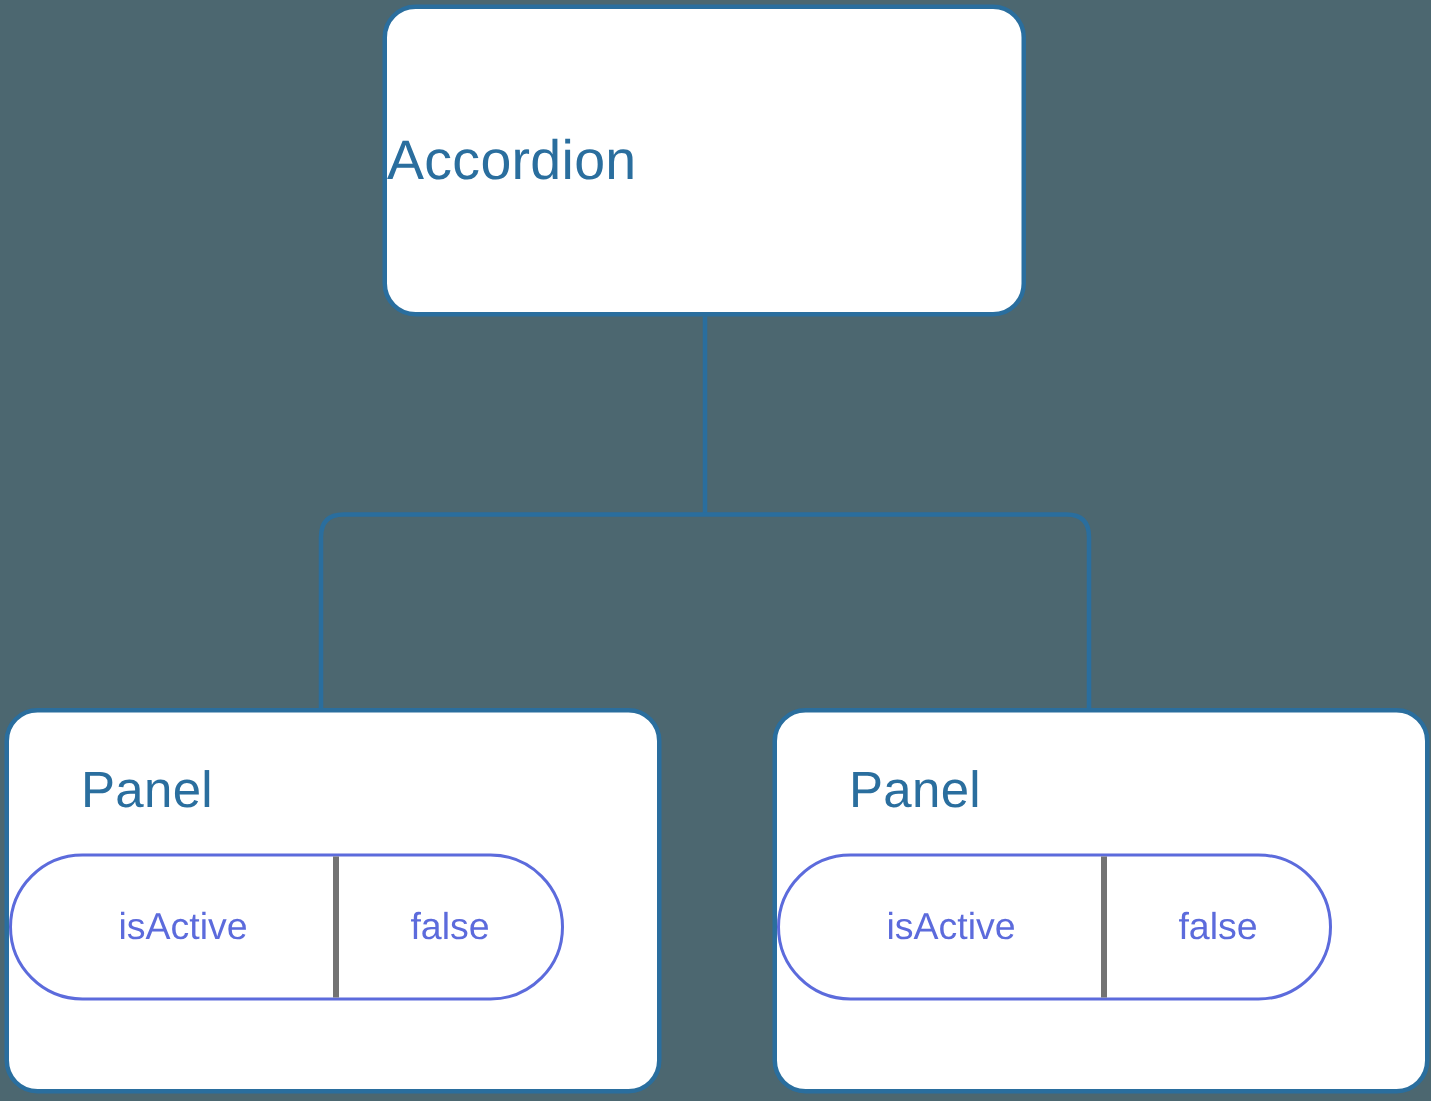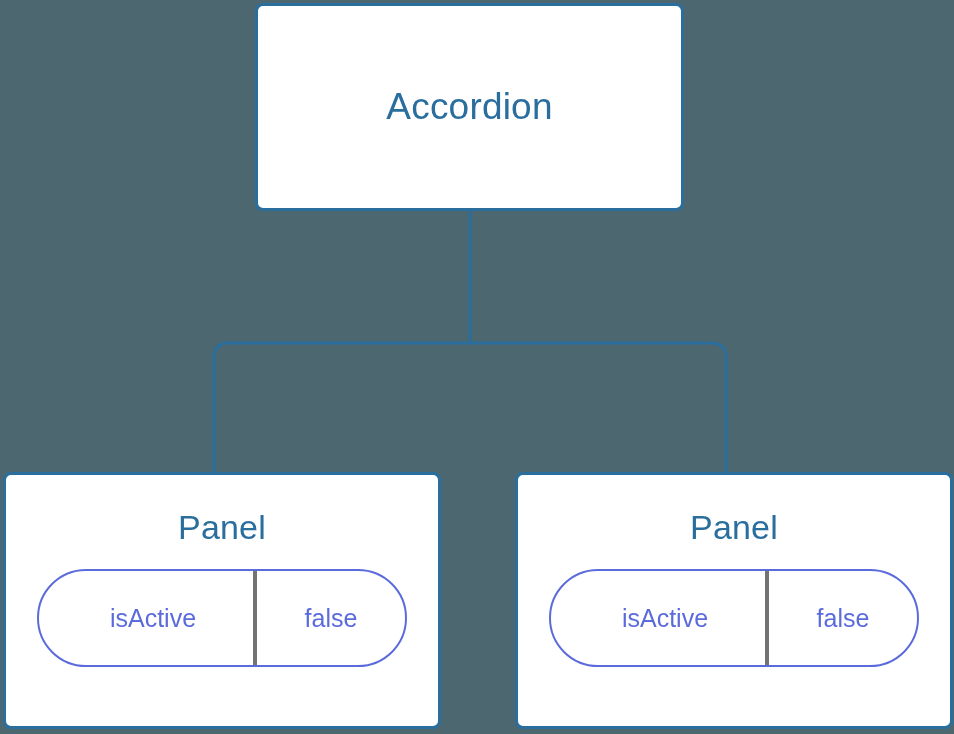--- a/index.html
+++ b/index.html
@@ -32,24 +32,24 @@
     z-index: 1;
   }
 
   
   .node {
     position: absolute;
     z-index: 2;
     box-sizing: border-box;
     background: #ffffff;
     border: 3px solid #2a6e9e;
-    border-radius: 8px;
+    border-radius: 22px;
     display: flex;
     flex-direction: column;
-    align-items: center;
+    align-items: flex-start;
   }
 
   .node-root {
     left: 255px;
     top: 3px;
     width: 429px;
     height: 208px;
     justify-content: center;
   }
 
@@ -68,20 +68,21 @@
     color: #2a6e9e;
     font-size: 37px;
     font-weight: 400;
     line-height: 1.1;
     letter-spacing: 0.2px;
     white-space: nowrap;
   }
 
   .node-child .node-title {
     font-size: 34px;
+    margin-left: 48px;
   }
 
   
   .prop-pill {
     margin-top: 23px;
     height: 98px;
     box-sizing: border-box;
     border: 2px solid #5c6bdc;
     border-radius: 49px;
     display: flex;

